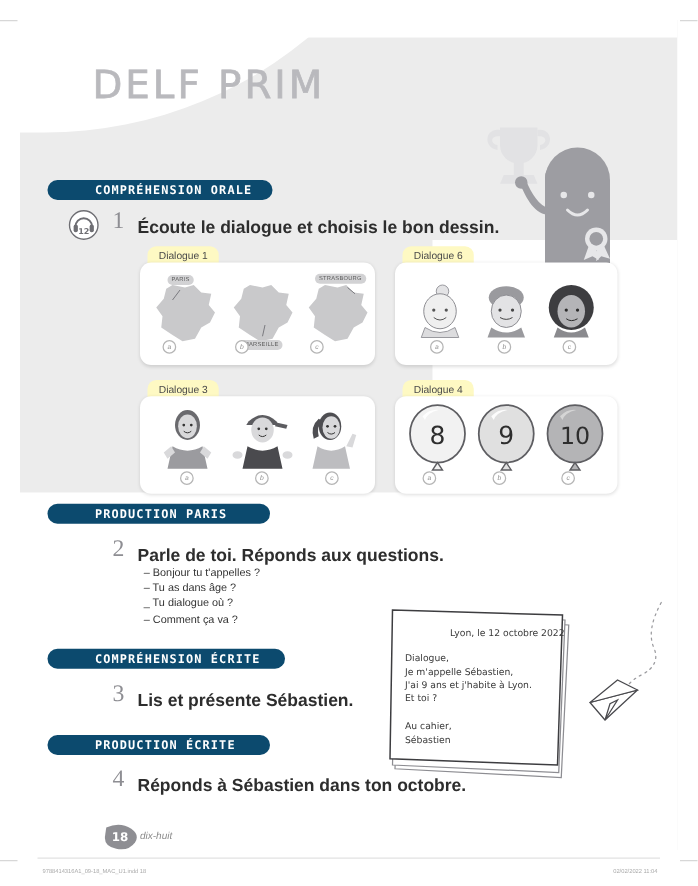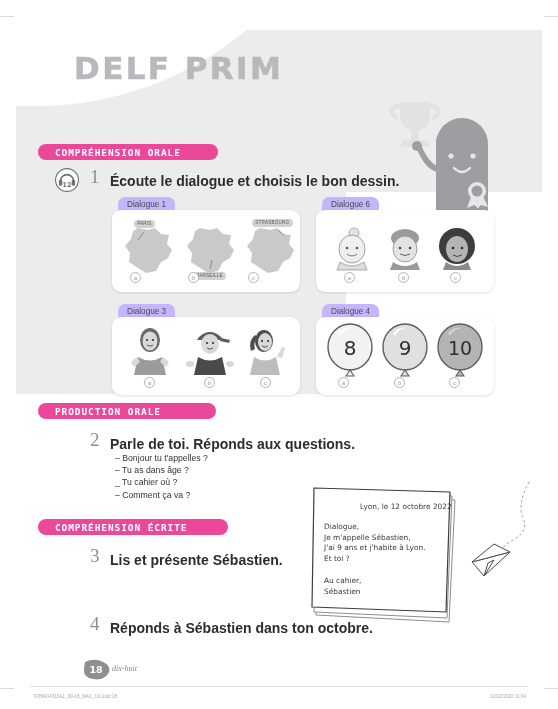--- a/index.html
+++ b/index.html
@@ -40,33 +40,33 @@
   .white-lower{
     position:absolute;left:0;top:378px;width:526px;height:286px;background:#ffffff;
   }
   .white-right{
     position:absolute;left:330px;top:176px;width:196px;height:220px;background:#ffffff;
   }
 
   
   .title{
     position:absolute;left:58px;top:34px;
-    font-size:31px;font-weight:bold;letter-spacing:2.4px;
+    font-size:31px;font-weight:normal;letter-spacing:2.4px;
     color:#b9b9bd;font-family:"DejaVu Sans", sans-serif;
     -webkit-text-stroke:0.6px #b9b9bd;
   }
 
   
   .mascot-wrap{position:absolute;left:360px;top:78px;width:150px;height:120px;}
 
   
   .pill{
-    position:absolute;height:16px;border-radius:8px;background:#ec4899;
+    position:absolute;height:16px;border-radius:8px;background:#0c4a6e;
     color:#ffffff;font-size:9.5px;letter-spacing:0.9px;
-    display:flex;align-items:center;padding-left:17px;
+    display:flex;align-items:center;padding-left:38px;
     font-family:"DejaVu Sans Mono", monospace;font-weight:bold;
     box-sizing:border-box;
   }
 
   
   .ex-num{
     position:absolute;font-size:19px;color:#8e8e93;font-weight:300;
     font-family:"Liberation Serif", serif;
   }
   .ex-text{
@@ -76,21 +76,21 @@
 
   
   .audio-icon{position:absolute;left:38px;top:151px;width:26px;height:26px;}
 
   
   .dlg-card{
     position:absolute;background:#ffffff;border-radius:9px;
     box-shadow:0 1px 3px rgba(0,0,0,0.13);
   }
   .dlg-tab{
-    position:absolute;background:#c4b5fd;border-radius:7px 7px 0 0;
+    position:absolute;background:#fef9c3;border-radius:7px 7px 0 0;
     height:15px;display:flex;align-items:center;padding:0 9px;
     font-size:8.2px;color:#4a4a4a;white-space:nowrap;
   }
   .opt-letter{
     position:absolute;width:9px;height:9px;border-radius:50%;
     border:0.8px solid #b5b5b5;color:#909090;font-size:5.4px;
     display:flex;align-items:center;justify-content:center;
     font-style:italic;background:#fff;
   }
   .city-tag{
@@ -107,21 +107,21 @@
   }
   .letter-date{
     position:absolute;font-family:"DejaVu Sans", sans-serif;
     color:#3a3a3a;font-size:7.4px;
   }
 
   
   .pagenum-wrap{position:absolute;left:38px;top:642px;width:120px;height:22px;margin-left:28px;}
   .pagenum-word{
     position:absolute;left:30px;top:6px;font-size:8px;color:#8a8a8a;
-    font-family:Liberation Serif, serif;font-style:italic;
+    font-family:Liberation Sans, sans-serif;font-style:italic;
   }
 
   
   .foot{
     position:absolute;top:694px;font-size:4.6px;color:#a9a9a9;
     font-family:"Liberation Sans", sans-serif;white-space:nowrap;
   }
   .foot-left{left:34px;}
   .foot-right{right:32px;}
   .foot-rule{position:absolute;left:30px;top:686px;width:498px;height:1px;background:#e2e2e2;}
@@ -319,34 +319,35 @@
           <path d="M132 16 q6 -6 13 -5 q-9 2 -11 8 z" fill="#d8d8d8" opacity="0.9"></path>
           <path d="M144 53 l-4 6 l8 0 z" fill="#b4b4b6" stroke="#5e5e62" stroke-width="1.1"></path>
           <text x="144" y="38" font-size="19" text-anchor="middle" fill="#2e2e2e" font-family="DejaVu Sans, sans-serif">10</text>
         </g>
       </svg>
       <div class="opt-letter" style="left:22px;top:60px;">a</div>
       <div class="opt-letter" style="left:78px;top:60px;">b</div>
       <div class="opt-letter" style="left:133px;top:60px;">c</div>
     </div>
 
-    <div class="pill" style="left:22px;top:387px;width:178px;">PRODUCTION ORALE</div>
+    <div class="pill" style="left:22px;top:387px;width:178px;">PRODUCTION PARIS</div>
     <div class="ex-num" style="left:74px;top:413px;">2</div>
     <div class="ex-text" style="left:94px;top:420px;">Parle de toi. Réponds aux questions.</div>
     <div class="q-list" style="left:99px;top:436px;">
       <div>– Bonjour tu t'appelles ?</div>
       <div>– Tu as dans âge ?</div>
-      <div>_ Tu cahier où ?</div>
+      <div>_ Tu dialogue où ?</div>
       <div>– Comment ça va ?</div>
     </div>
 
     <div class="pill" style="left:22px;top:503px;width:190px;">COMPRÉHENSION ÉCRITE</div>
     <div class="ex-num" style="left:74px;top:529px;">3</div>
     <div class="ex-text" style="left:94px;top:536px;">Lis et présente Sébastien.</div>
 
+    <div class="pill" style="left:22px;top:572px;width:178px;">PRODUCTION ÉCRITE</div>
     <div class="ex-num" style="left:74px;top:597px;">4</div>
     <div class="ex-text" style="left:94px;top:604px;">Réponds à Sébastien dans ton octobre.</div>
 
     <div class="letter-wrap">
       <svg width="175" height="150" viewBox="0 0 175 150">
 
         <path d="M10 16 l135 6 l-6 122 l-133 -7 z" fill="#ffffff" stroke="#8d8d92" stroke-width="1"></path>
         <path d="M7 13 l135 5 l-5 122 l-133 -6 z" fill="#ffffff" stroke="#8d8d92" stroke-width="1"></path>
 
         <path d="M4 10 l136 4 l-4 120 l-134 -5 z" fill="#ffffff" stroke="#3d3d40" stroke-width="1.2"></path>

